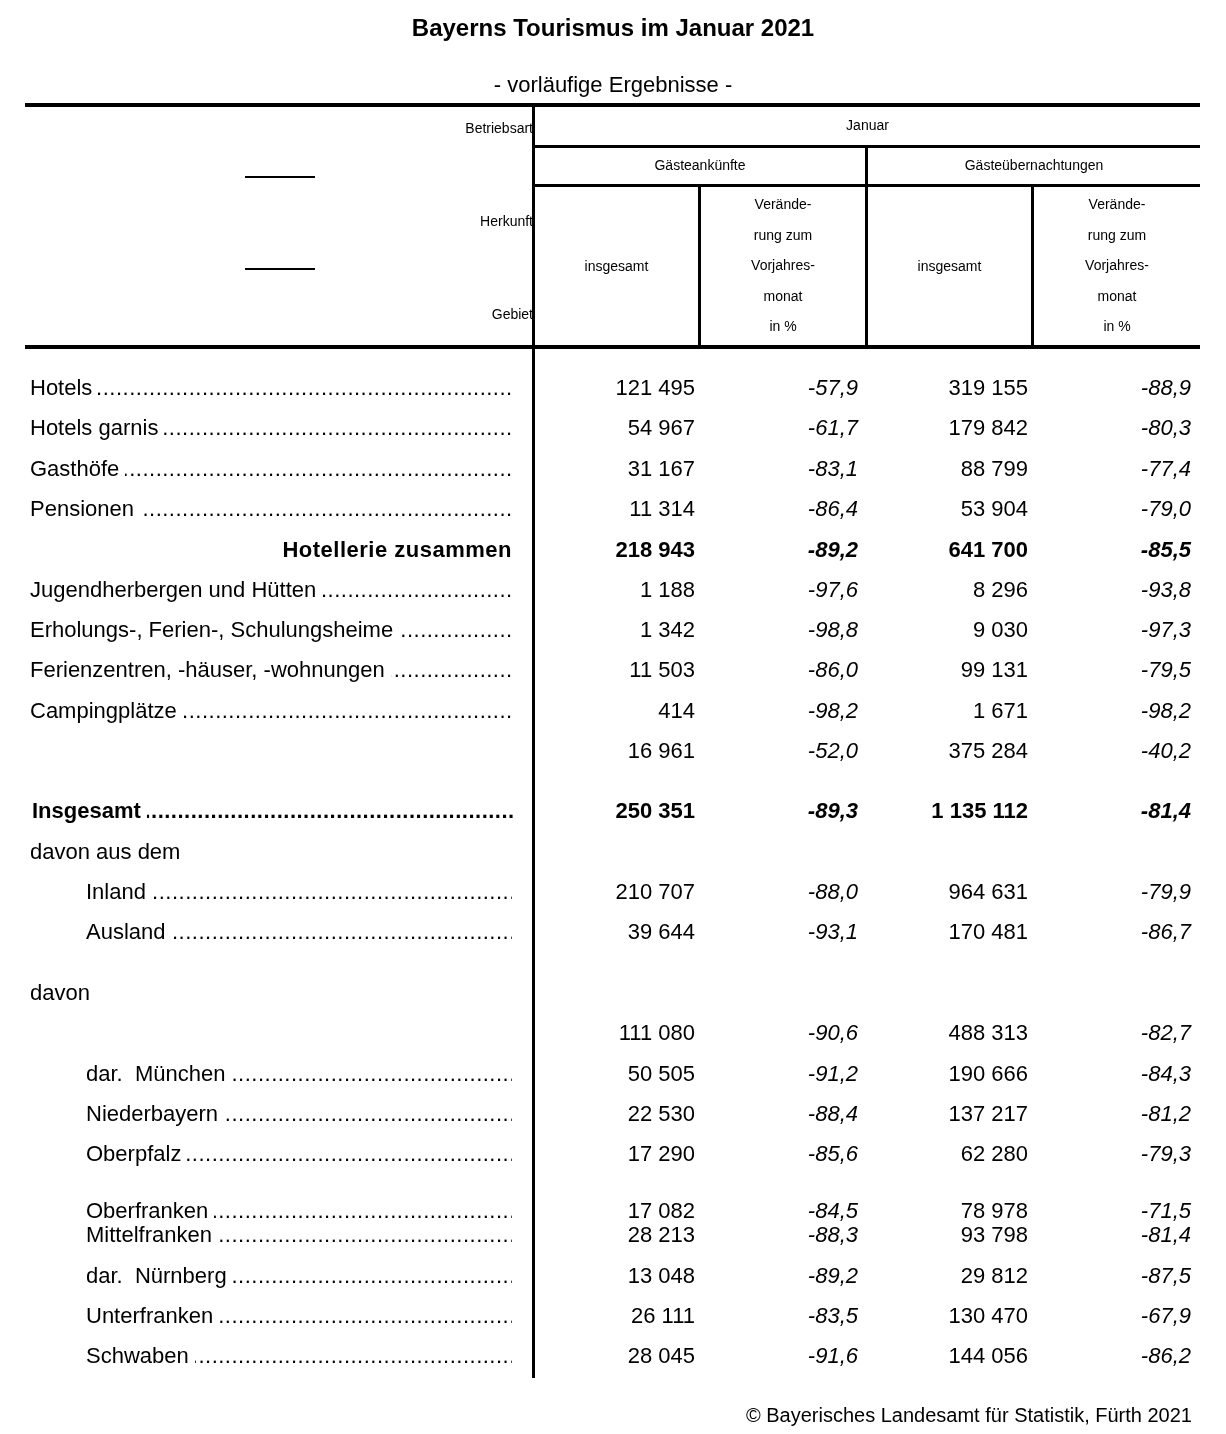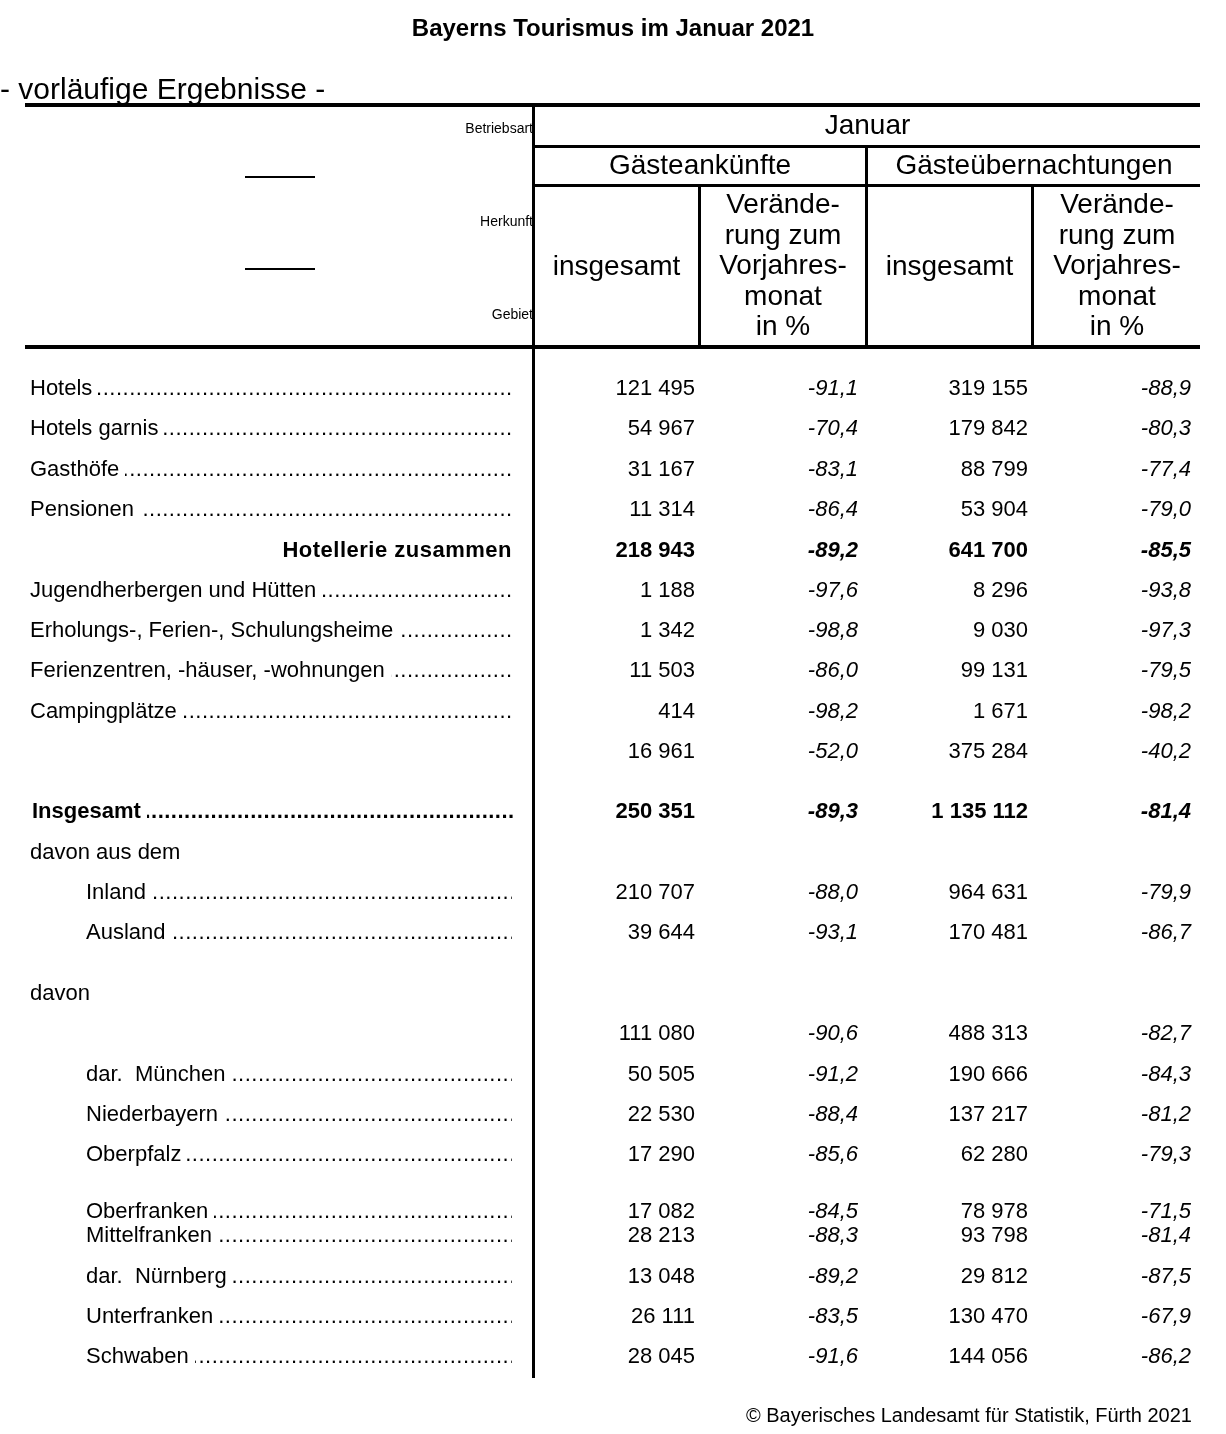--- a/index.html
+++ b/index.html
@@ -1,24 +1,24 @@
 <!DOCTYPE html>
 <html><head>
 <meta charset="utf-8">
 <style>
   html, body { margin: 0; padding: 0; background: #ffffff; }
   body { width: 1226px; height: 1434px; position: relative; overflow: hidden;
          font-family: "Liberation Sans", sans-serif; color: #000; }
   .title { position: absolute; top: 14px; left: 0; width: 1226px; text-align: center;
            font-size: 24px; font-weight: bold; }
-  .subtitle { position: absolute; top: 72px; left: 0; width: 1226px; text-align: left;
-              font-size: 30px; }
+  .subtitle { position: absolute; top: 72px; left: 0; width: 1226px; text-align: center;
+              font-size: 22px; }
   .hline { position: absolute; background: #000; }
   .vline { position: absolute; background: #000; }
-  .hcell { position: absolute; text-align: center; font-size: 28px; line-height: 30.5px; }
+  .hcell { position: absolute; text-align: center; font-size: 14px; line-height: 30.5px; }
   .stub-label { position: absolute; left: 25px; width: 508px; text-align: right; font-size: 14px; }
   .stub-dash { position: absolute; left: 245px; width: 70px; height: 2px; background: #000; }
   .row { position: absolute; left: 0; width: 1226px; height: 30px; font-size: 22px; line-height: 30px; }
   .row .label { position: absolute; left: 30px; width: 482px; white-space: nowrap; overflow: hidden; }
   .row .label.indent { left: 86px; width: 426px; }
   .row .label .txt { background: #fff; padding-right: 6px; position: relative; z-index: 1; }
   .row .label.dots::after { content: "........................................................................................................................................"; position: absolute; left: 0; top: 0; letter-spacing: 0.5px; white-space: nowrap; z-index: 0; }
   .row .label.dots { }
   .row .label.right { text-align: right; }
   .row .num { position: absolute; text-align: right; }
@@ -67,28 +67,28 @@
   <div>Verände-</div>
   <div>rung zum</div>
   <div>Vorjahres-</div>
   <div>monat</div>
   <div>in %</div>
 </div>
 
 <div class="row" style="top:373px;">
   <div class="label dots"><span class="txt">Hotels</span></div>
   <div class="num c1">121 495</div>
-  <div class="num c2">-91,1</div>
+  <div class="num c2">-57,9</div>
   <div class="num c3">319 155</div>
   <div class="num c4">-88,9</div>
 </div>
 <div class="row" style="top:413px;">
   <div class="label dots"><span class="txt">Hotels garnis</span></div>
   <div class="num c1">54 967</div>
-  <div class="num c2">-70,4</div>
+  <div class="num c2">-61,7</div>
   <div class="num c3">179 842</div>
   <div class="num c4">-80,3</div>
 </div>
 <div class="row" style="top:454px;">
   <div class="label dots"><span class="txt">Gasthöfe</span></div>
   <div class="num c1">31 167</div>
   <div class="num c2">-83,1</div>
   <div class="num c3">88 799</div>
   <div class="num c4">-77,4</div>
 </div>

